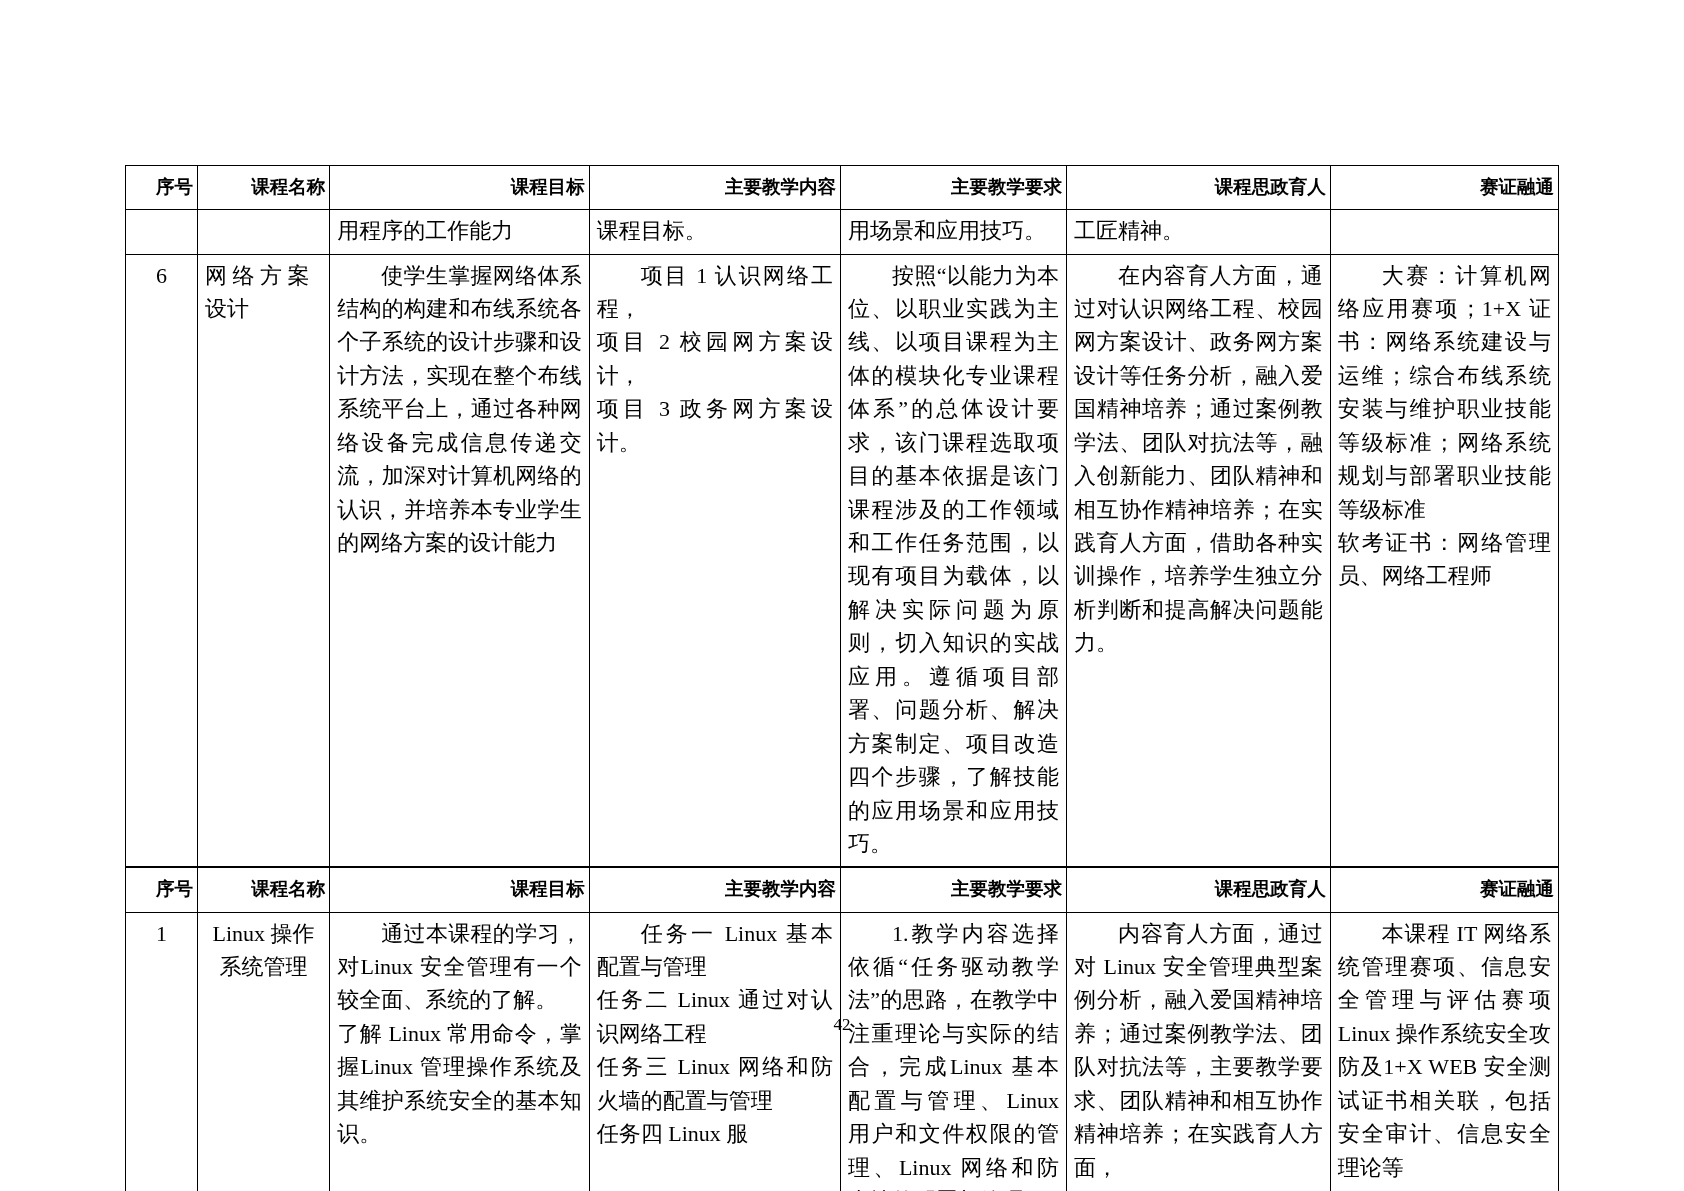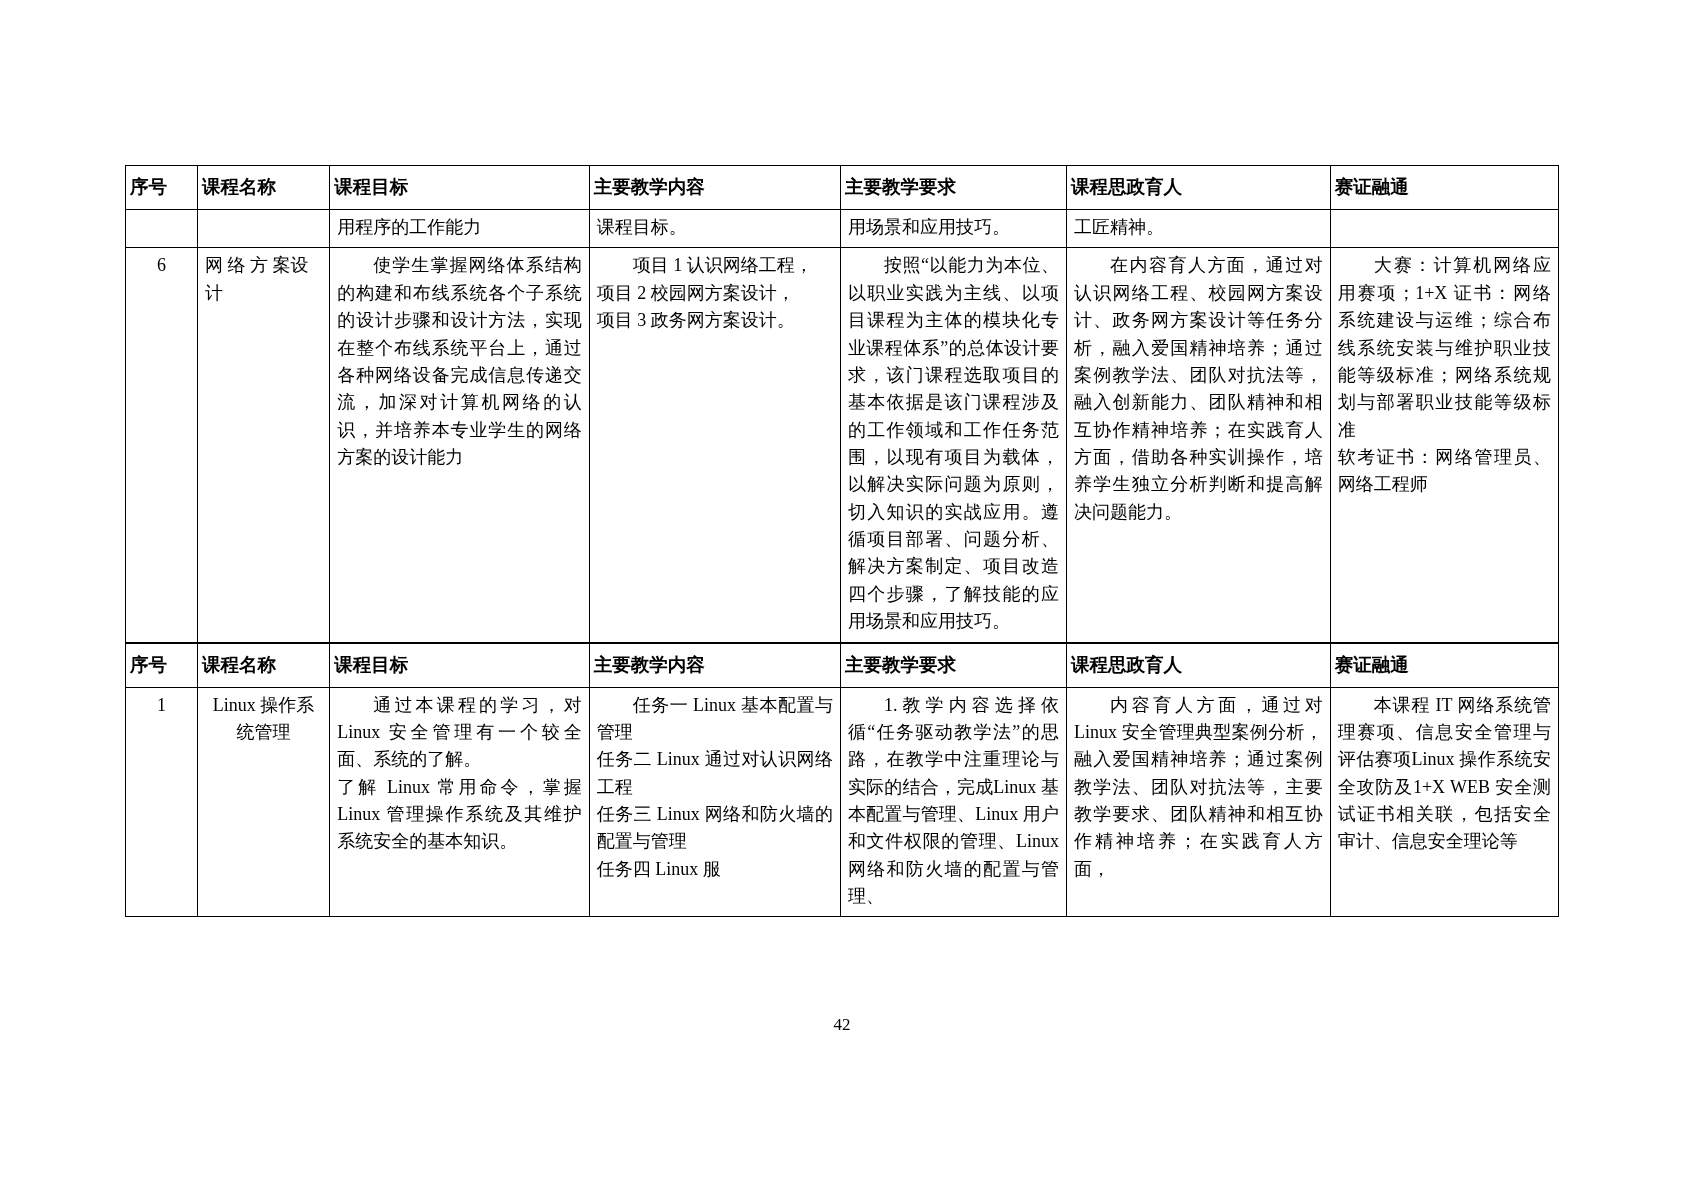--- a/index.html
+++ b/index.html
@@ -23,26 +23,26 @@
   }
   table.doc-table {
     width: 1434px;
     border-collapse: collapse;
     table-layout: fixed;
   }
   table.doc-table td, table.doc-table th {
     border: 1px solid #000000;
     vertical-align: top;
     padding: 4px 7px 6px 7px;
-    font-size: 18px;
+    font-size: 22px;
     line-height: 1.52;
     font-family: "Liberation Serif", serif;
   }
   table.doc-table th {
-    text-align: left;
+    text-align: right;
     font-weight: bold;
     font-size: 18.5px;
     padding: 7px 4px 8px 4px;
     vertical-align: middle;
   }
   .col-seq { width: 60px; }
   .col-name { width: 118px; }
   .col-goal { width: 240px; }
   .col-content { width: 232px; }
   .col-req { width: 208px; }

